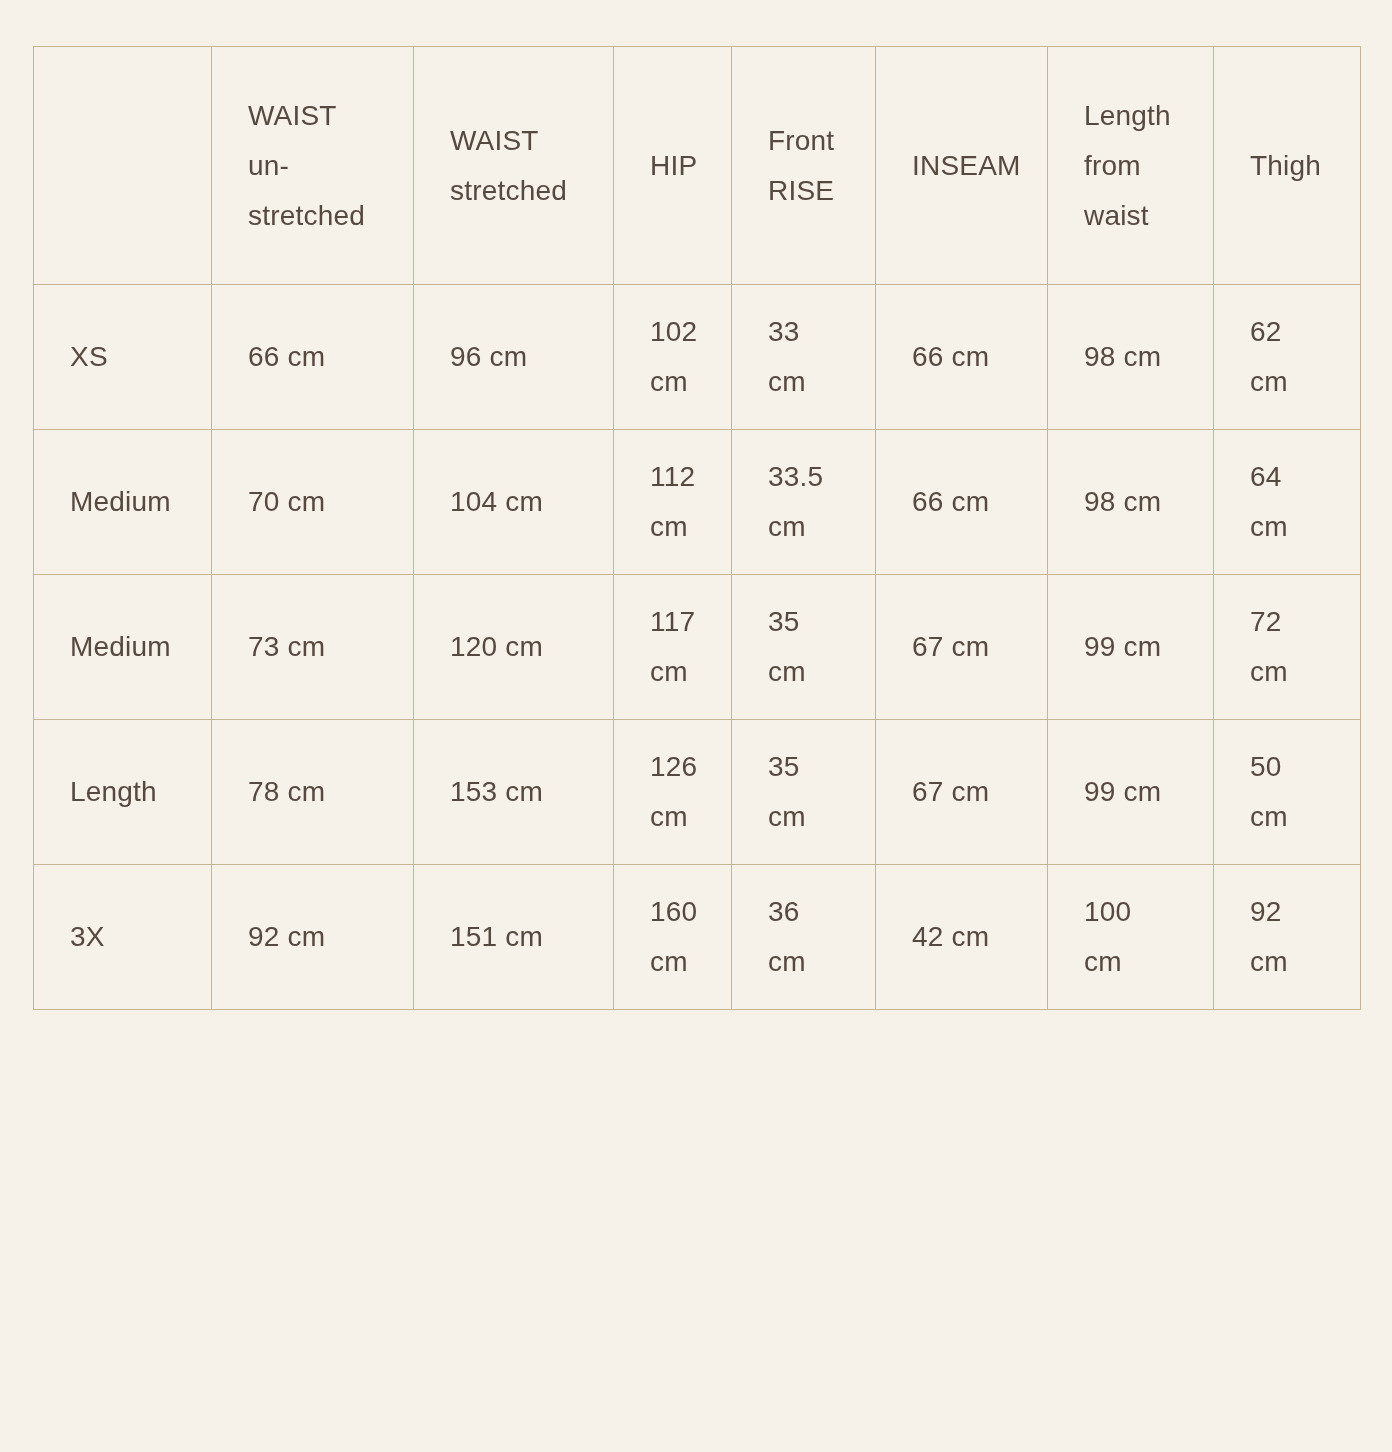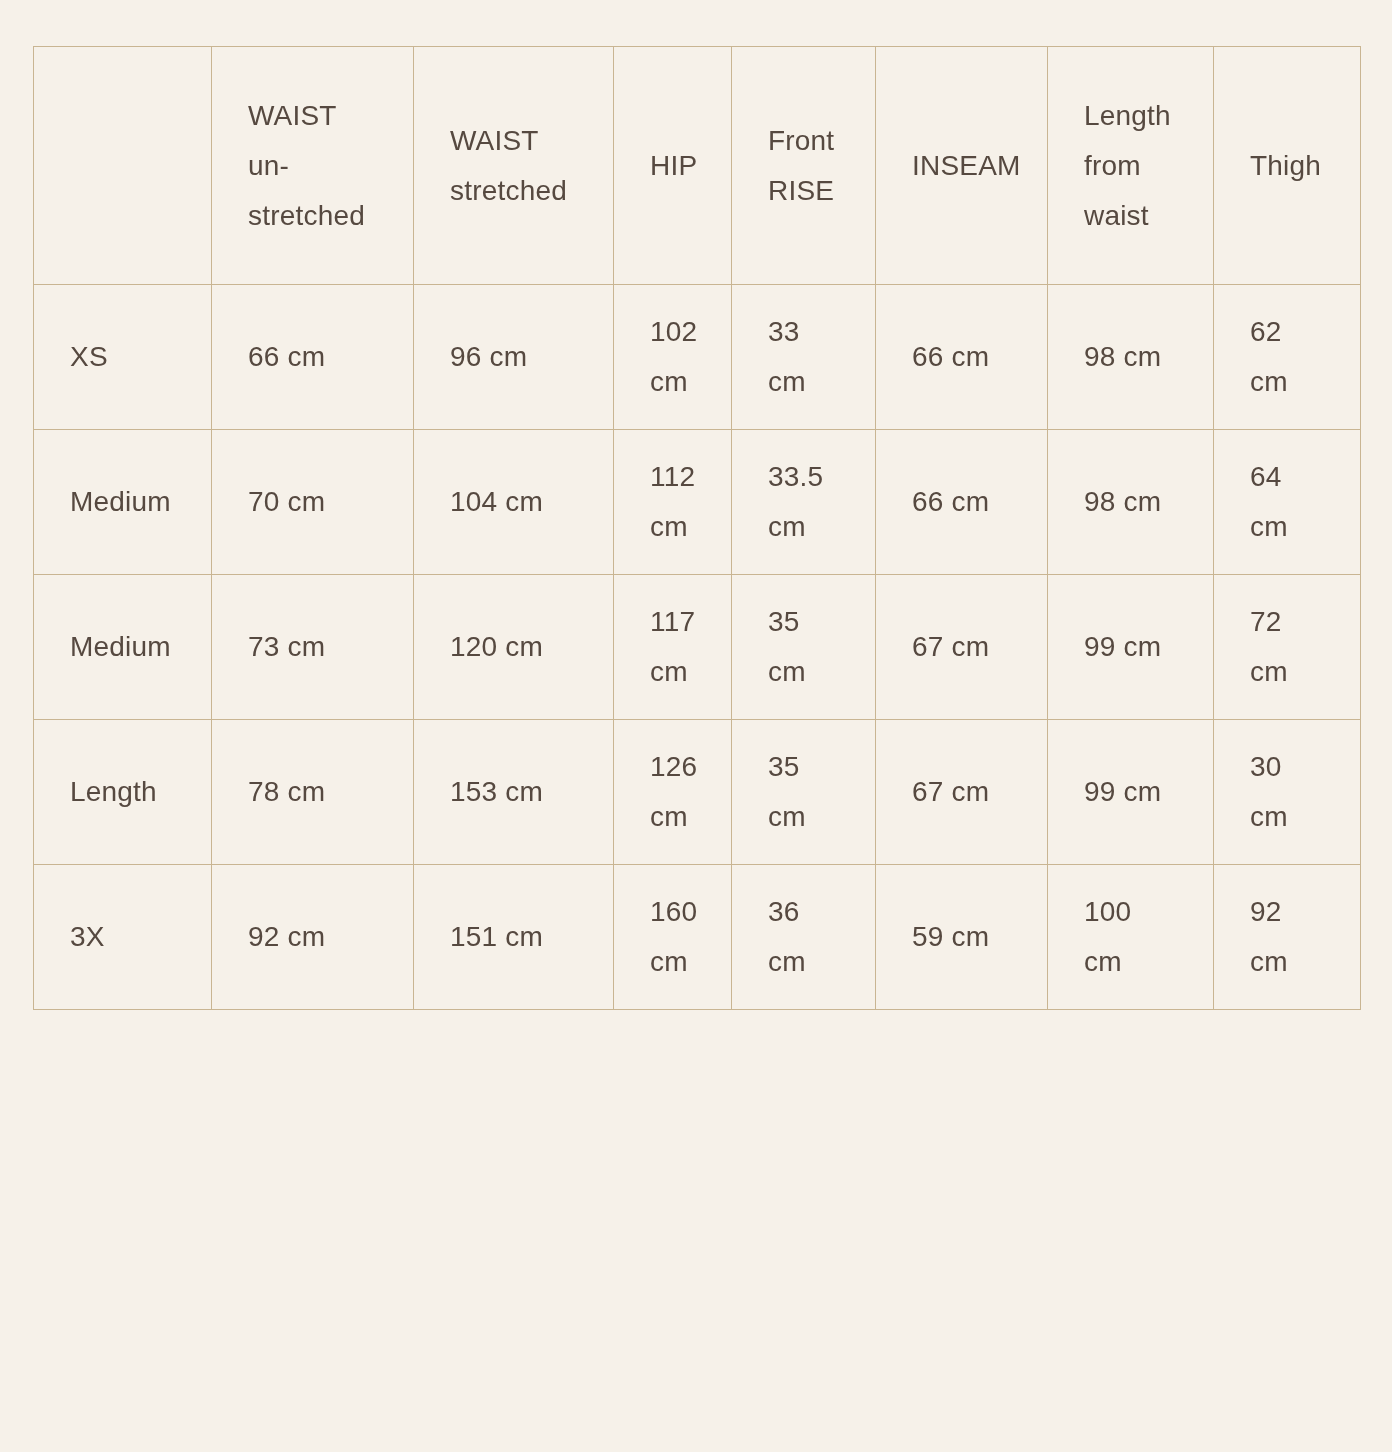--- a/index.html
+++ b/index.html
@@ -117,36 +117,36 @@
       <tr class="data-row">
         <td>Length</td>
         <td>78 cm</td>
         <td>153 cm</td>
         <td>126
 cm</td>
         <td>35
 cm</td>
         <td>67 cm</td>
         <td>99 cm</td>
-        <td>30
+        <td>50
 cm</td>
       </tr>
 
 
 
 
       <tr class="data-row">
         <td>3X</td>
         <td>92 cm</td>
         <td>151 cm</td>
         <td>160
 cm</td>
         <td>36
 cm</td>
-        <td>59 cm</td>
+        <td>42 cm</td>
         <td>100
 cm</td>
         <td>92
 cm</td>
       </tr>
     </tbody>
   </table>
 </div>
 
 </body></html>

